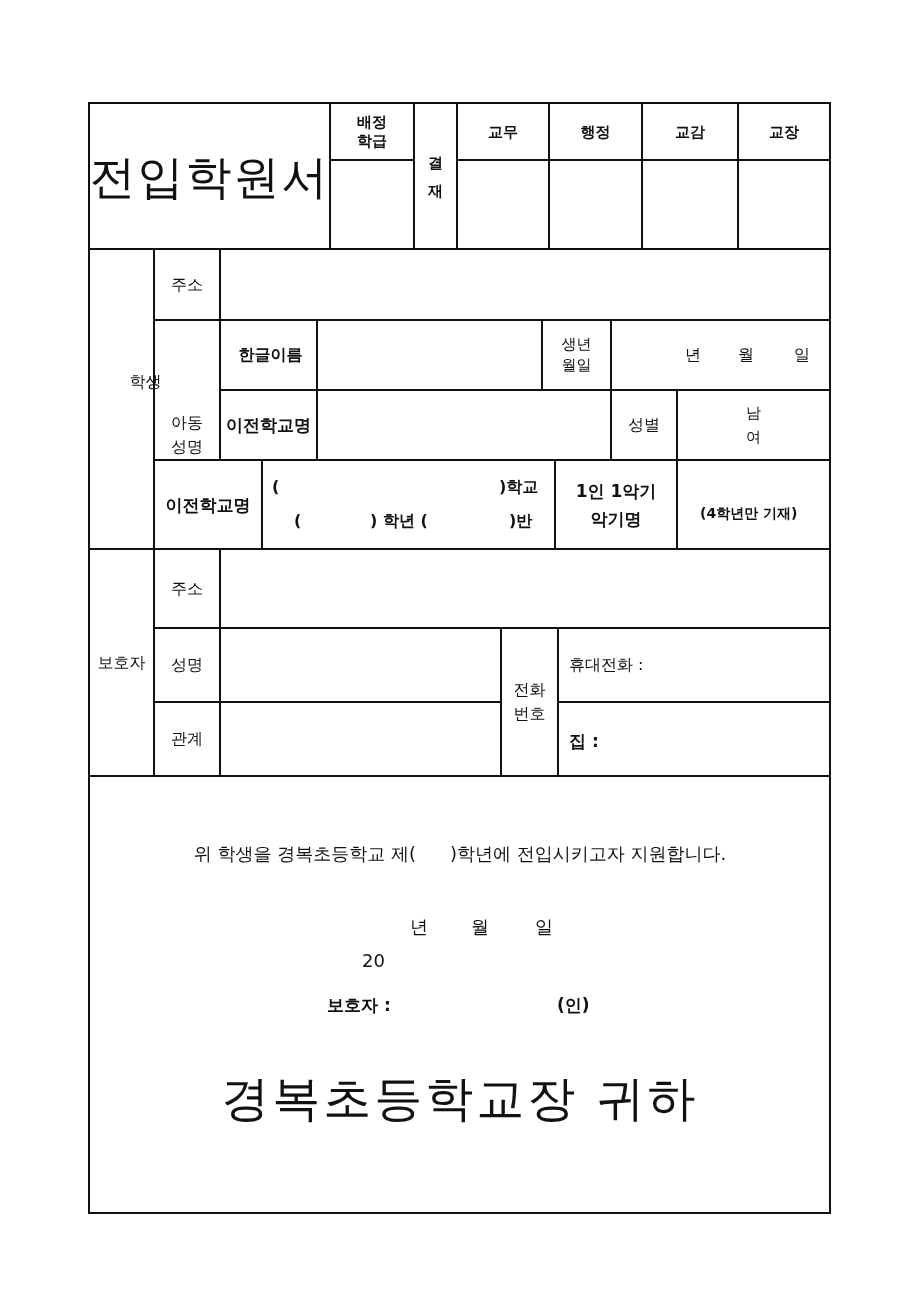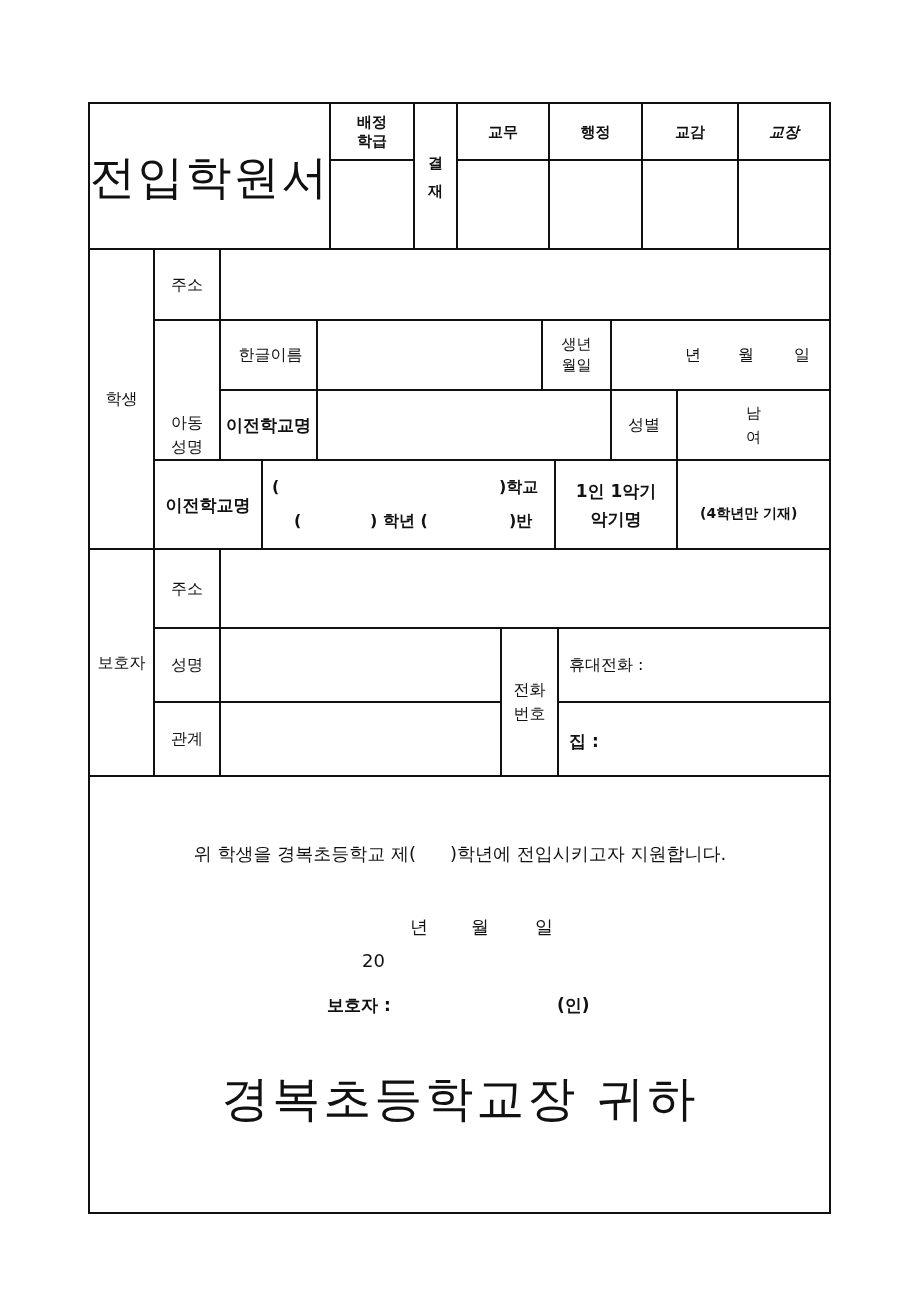--- a/index.html
+++ b/index.html
@@ -66,35 +66,35 @@
 <div class="fill" style="left:331px; top:161px; width:82px; height:87px;"></div>
 
 <div class="t stack b" style="left:415px; top:104px; width:41px; height:145px; line-height:28px; font-size:15px;">
   <span>결</span>
   <span>재</span>
 </div>
 
 <div class="t c b" style="left:458px; top:104px; width:90px; height:56px; font-size:15px;">교무</div>
 <div class="t c b" style="left:550px; top:104px; width:91px; height:56px; font-size:15px;">행정</div>
 <div class="t c b" style="left:643px; top:104px; width:94px; height:56px; font-size:15px;">교감</div>
-<div class="t c b" style="left:739px; top:104px; width:90px; height:56px; font-size:15px;font-style:italic;">교장</div>
+<div class="t c b" style="left:739px; top:104px; width:90px; height:56px; font-size:15px;">교장</div>
 <div class="fill" style="left:458px; top:161px; width:90px; height:87px;"></div>
 <div class="fill" style="left:550px; top:161px; width:91px; height:87px;"></div>
 <div class="fill" style="left:643px; top:161px; width:94px; height:87px;"></div>
 <div class="fill" style="left:739px; top:161px; width:90px; height:87px;"></div>
 
-<div class="t c" style="left:90px; top:250px; width:63px; height:298px;">학생</div>
+<div class="t c" style="left:90px; top:233px; width:63px; height:298px;padding-left:24px;">학생</div>
 <div class="t c" style="left:155px; top:250px; width:64px; height:69px;">주소</div>
 <div class="fill" style="left:221px; top:250px; width:608px; height:69px;"></div>
 
 <div class="t stack" style="left:155px; top:321px; width:64px; height:138px; line-height:24px;justify-content:flex-end;">
   <span>아동</span>
   <span>성명</span>
 </div>
-<div class="t c" style="left:221px; top:321px; width:99px; height:68px;">한글이름</div>
+<div class="t c" style="left:221px; top:321px; width:99px; height:68px;font-weight:bold;">한글이름</div>
 <div class="fill" style="left:318px; top:321px; width:223px; height:68px;"></div>
 <div class="t stack" style="left:543px; top:321px; width:67px; height:68px; font-size:15px; line-height:21px;">
   <span>생년</span>
   <span>월일</span>
 </div>
 <div class="fill" style="left:612px; top:321px; width:217px; height:68px;">
   <span class="t" style="left:73px; top:24px;">년</span>
   <span class="t" style="left:126px; top:24px;">월</span>
   <span class="t" style="left:182px; top:24px;">일</span>
 </div>

